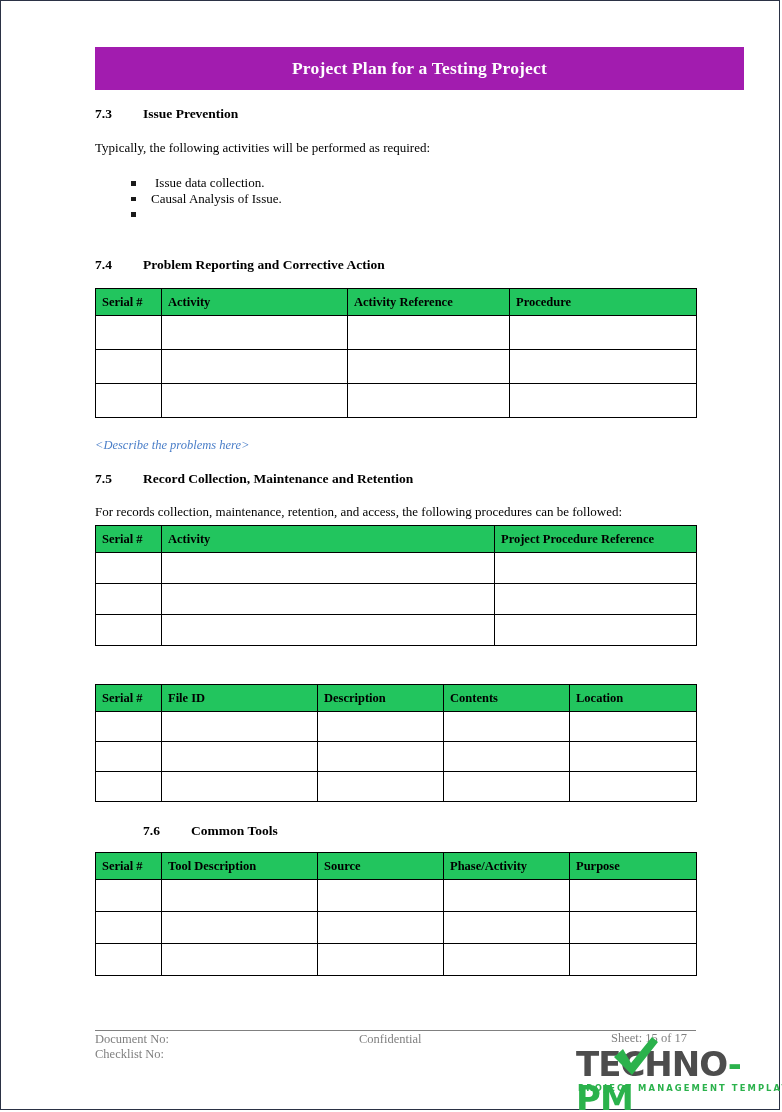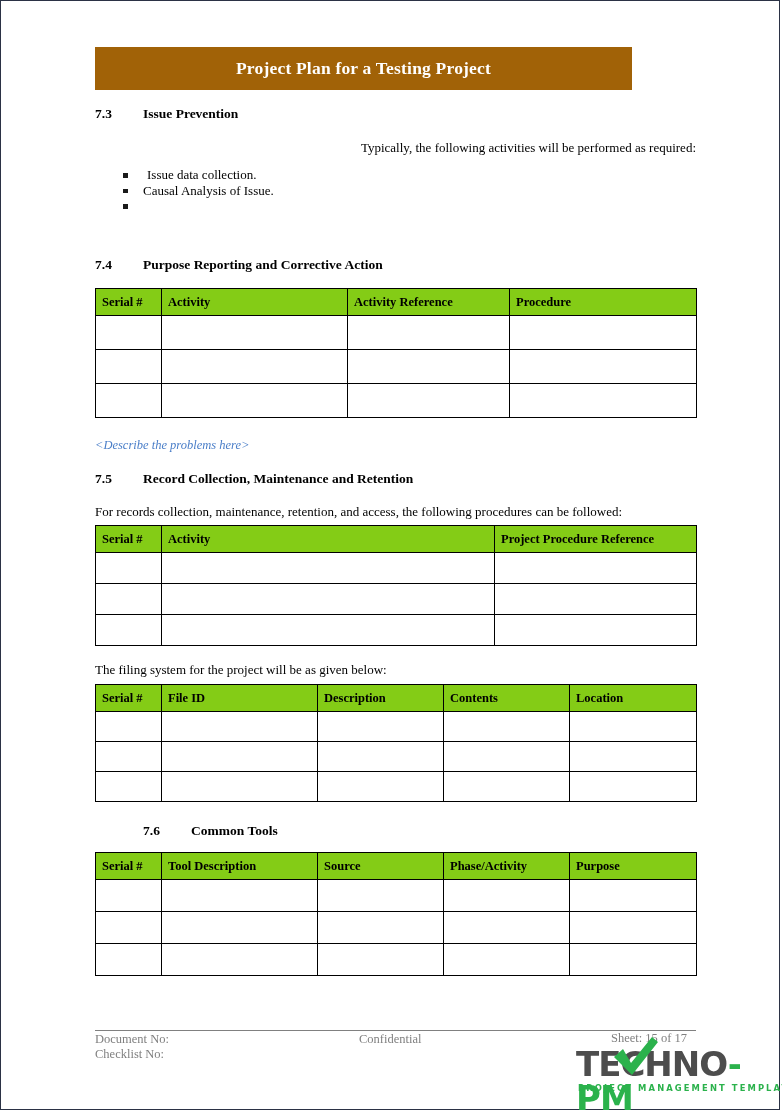--- a/index.html
+++ b/index.html
@@ -21,23 +21,23 @@
     box-sizing: border-box;
     border: 1px solid #2b3245;
     background: #ffffff;
   }
 
   
   .banner {
     position: absolute;
     left: 94px;
     top: 46px;
-    width: 537px;
+    width: 649px;
     height: 43px;
-    background: #a16207;
+    background: #a21caf;
     display: flex;
     align-items: center;
     justify-content: center;
   }
   .banner-title {
     color: #ffffff;
     font-size: 17.5px;
     font-weight: bold;
     letter-spacing: 0.2px;
     font-family: "Liberation Serif", "DejaVu Serif", serif;
@@ -64,21 +64,21 @@
     width: 601px;
     font-size: 13px;
     line-height: 16px;
   }
 
   
   .bullets {
     position: absolute;
     left: 94px;
     width: 601px;
-    margin: 0;
+    margin: 8px;
     padding: 0;
     list-style: none;
     font-size: 13px;
   }
   .bullets li {
     position: relative;
     padding-left: 48px;
     height: 15.6px;
     line-height: 15.6px;
     white-space: nowrap;
@@ -112,21 +112,21 @@
     width: 601px;
     font-size: 12.5px;
   }
   table.doc th, table.doc td {
     border: 1px solid #000000;
     padding: 0 0 0 6px;
     text-align: left;
     vertical-align: top;
   }
   table.doc th {
-    background: #84cc16;
+    background: #22c55e;
     font-weight: bold;
     font-size: 12.5px;
     height: 26px;
     line-height: 26px;
     padding-top: 0;
   }
   table.doc td { background: #ffffff; }
 
   
   .footer-rule {
@@ -193,30 +193,30 @@
 <div class="page">
 
   <div class="banner">
     <span class="banner-title">Project Plan for a Testing Project</span>
   </div>
 
   <div class="heading" style="top:105px;">
     <span class="num">7.3</span><span>Issue Prevention</span>
   </div>
 
-  <div class="para" style="top:139px;text-align:right;">Typically, the following activities will be performed as required:</div>
+  <div class="para" style="top:139px;">Typically, the following activities will be performed as required:</div>
 
   <ul class="bullets" style="top:166px;">
     <li class="indented"><span class="sq"></span><span>Issue data collection.</span></li>
     <li><span class="sq"></span><span>Causal Analysis of Issue.</span></li>
     <li><span class="sq"></span></li>
   </ul>
 
   <div class="heading" style="top:256px;">
-    <span class="num">7.4</span><span>Purpose Reporting and Corrective Action</span>
+    <span class="num">7.4</span><span>Problem Reporting and Corrective Action</span>
   </div>
 
   <table class="doc" style="top:287px;">
     <colgroup>
       <col style="width:66px">
         <col style="width:186px">
         <col style="width:162px">
         <col style="width:187px">
     </colgroup>
     <thead>
@@ -282,21 +282,20 @@
         <td></td>
       </tr>
       <tr>
         <td style="height:30px"></td>
         <td></td>
         <td></td>
       </tr>
     </tbody>
   </table>
 
-  <div class="para" style="top:661px;">The filing system for the project will be as given below:</div>
 
   <table class="doc" style="top:683px;">
     <colgroup>
       <col style="width:66px">
         <col style="width:156px">
         <col style="width:126px">
         <col style="width:126px">
         <col style="width:127px">
     </colgroup>
     <thead>

